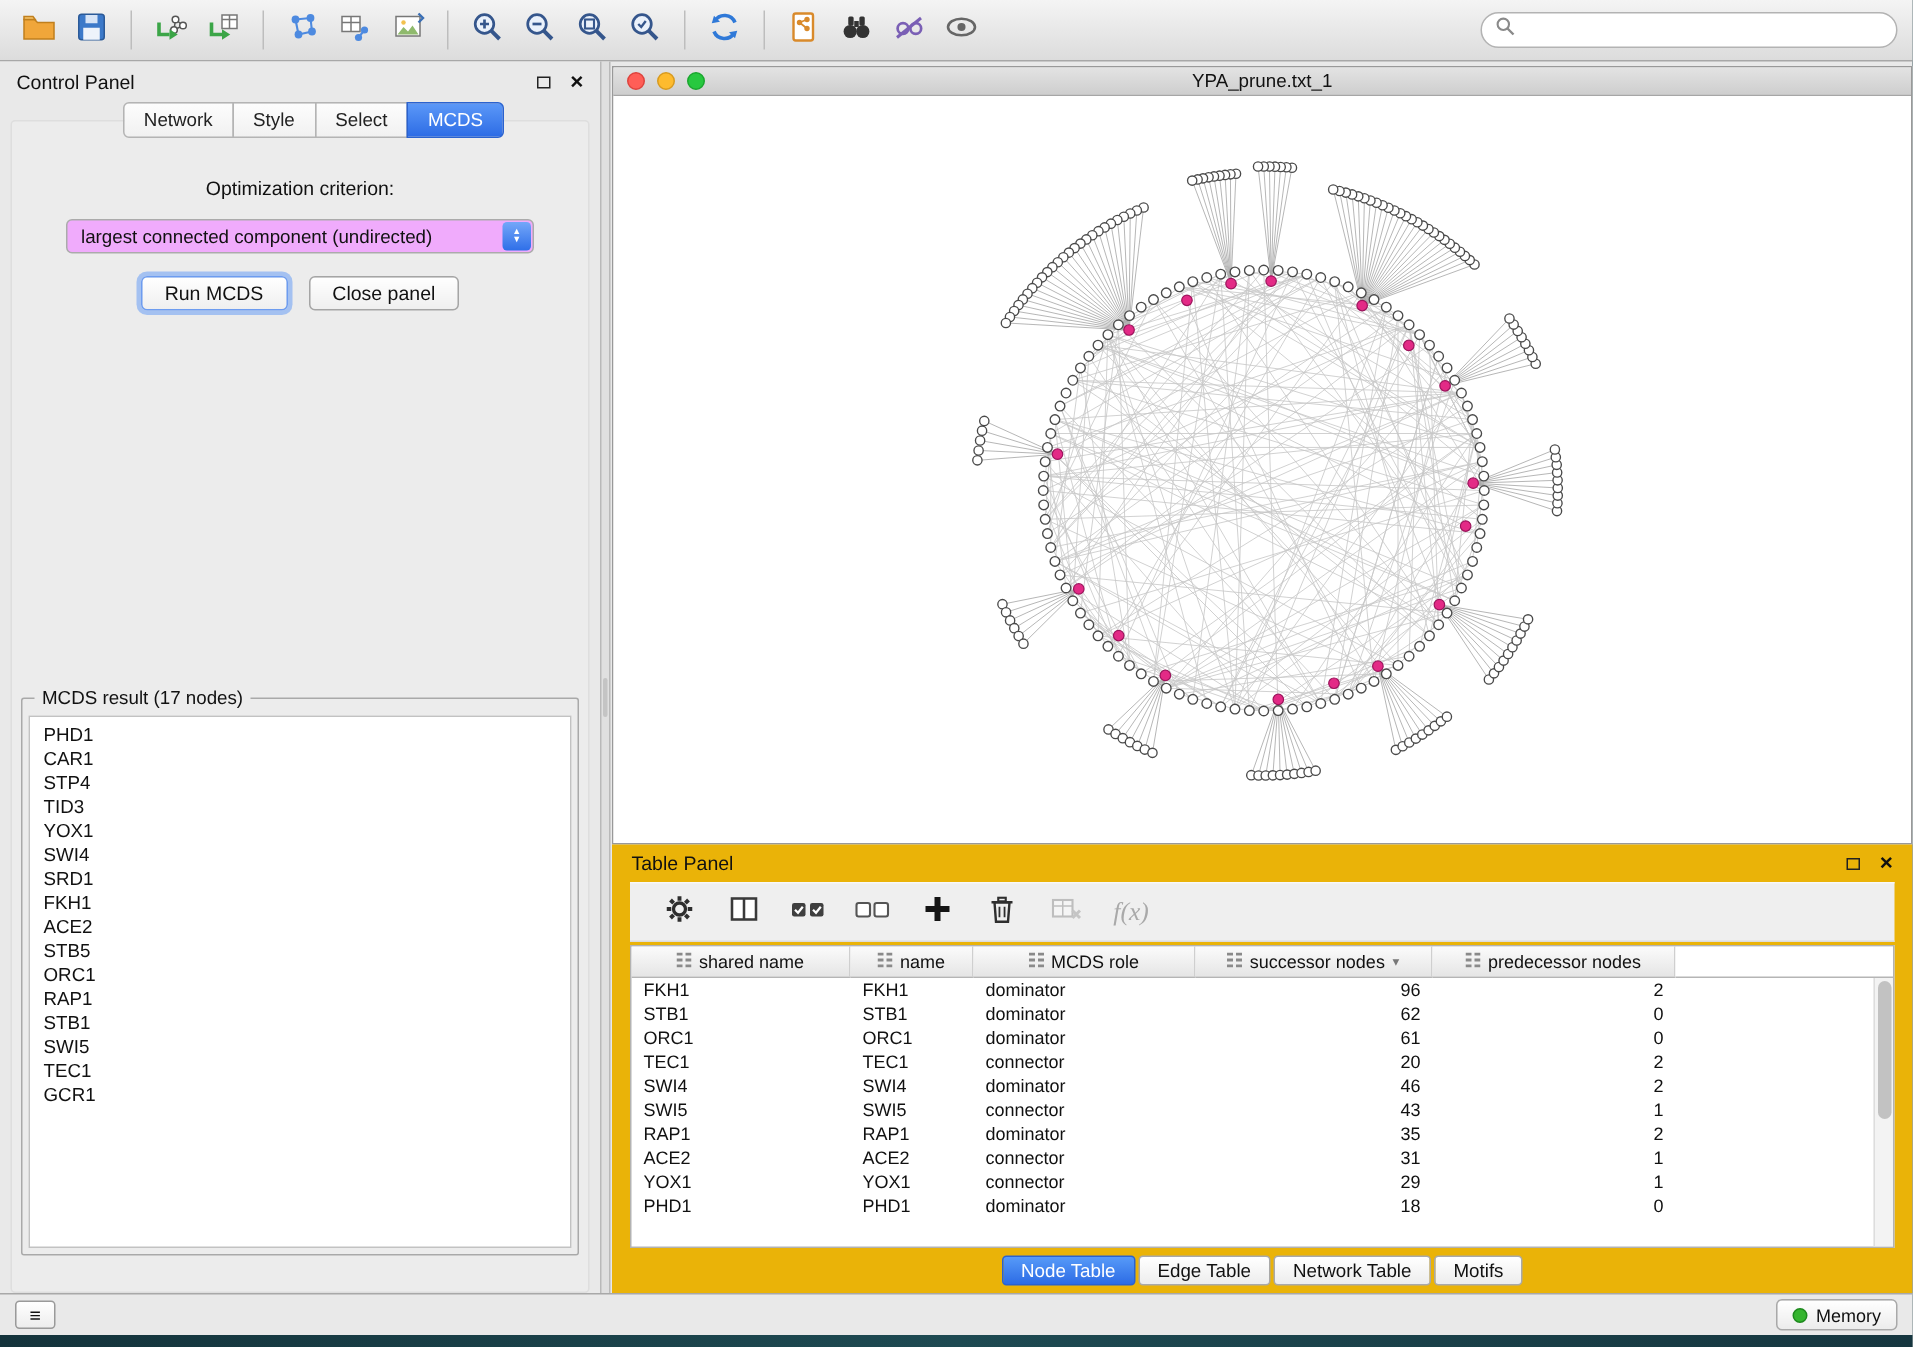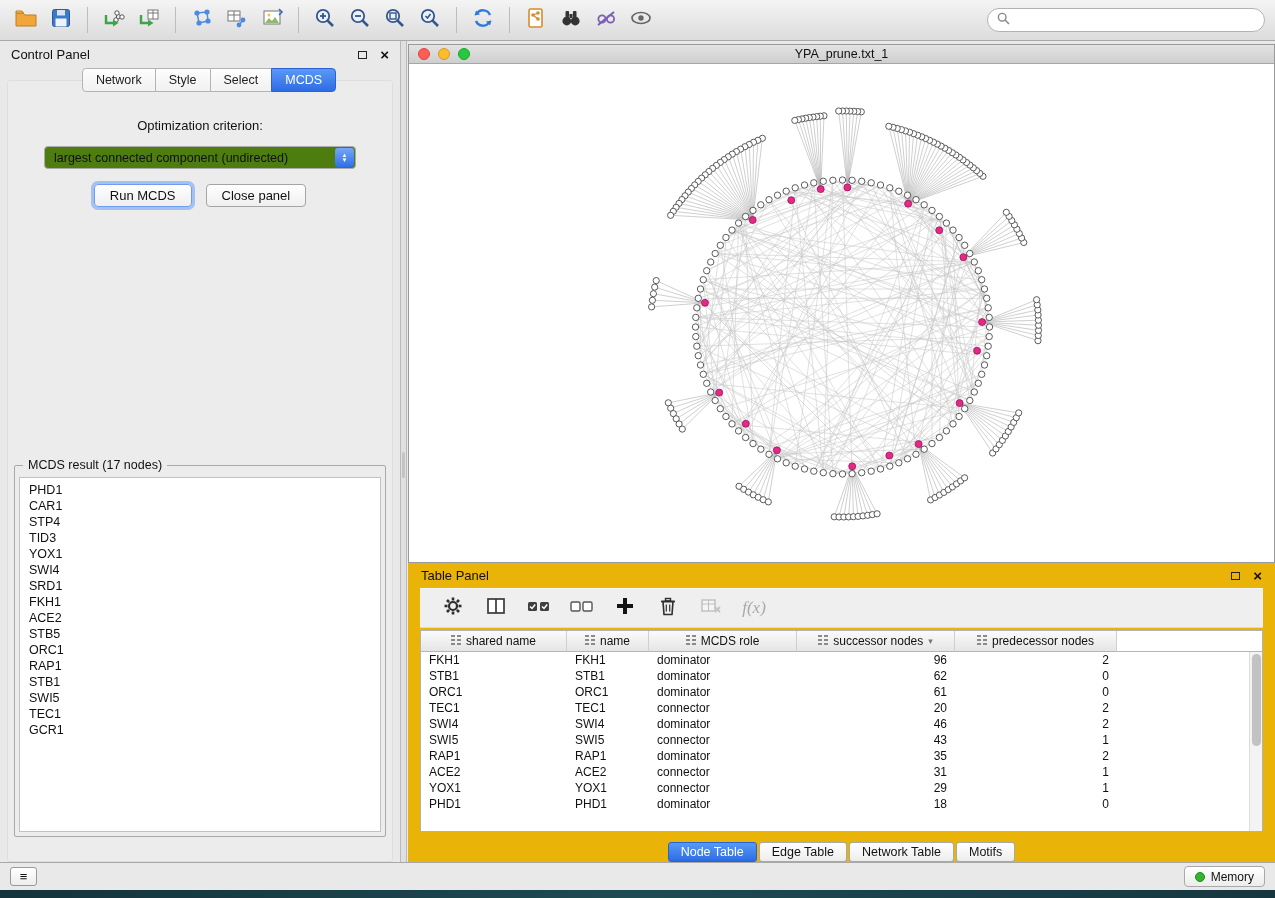--- a/index.html
+++ b/index.html
@@ -27,21 +27,21 @@
   .close-x { font-size:15px; font-weight:bold; line-height:1; color:#111; }
   .cp-tabs { display:flex; justify-content:center; position:relative; z-index:2; }
   .cp-tab { padding:4px 13px; font-size:12.5px; background:linear-gradient(#fdfdfd,#f1f1f1);
             border:1px solid #b4b4b4; margin-left:-1px; color:#222; }
   .cp-tab:first-child { border-radius:4px 0 0 4px; margin-left:18px; }
   .cp-tab:last-child { border-radius:0 4px 4px 0; }
   .cp-tab.selected { background:linear-gradient(#5b98f8,#2d6ce5); color:#fff; border-color:#2a62cf; }
   .cp-body { flex:1; margin:-12px 7px 0; background:#ececec; border:1px solid #dedede; border-radius:3px;
              display:flex; flex-direction:column; text-align:center; padding-top:12px; }
   .opt-label { margin-top:25px; font-size:13px; }
-  .dropdown { margin:13px auto 0; width:312px; height:23px; background:#4d7c0f; border:1px solid #ababab;
+  .dropdown { margin:13px auto 0; width:312px; height:23px; background:#f0abfc; border:1px solid #ababab;
               border-radius:4px; position:relative; display:flex; align-items:center; font-size:12.5px;
               padding:0 12px 0 9px; text-align:left; }
   .dd-value { white-space:nowrap; overflow:hidden; }
   .dd-stepper { position:absolute; right:1px; top:1px; bottom:1px; width:19px; border-radius:3px;
                 background:linear-gradient(#74a7f9,#2f6fe8); display:flex; flex-direction:column;
                 align-items:center; justify-content:center; color:#fff; }
   .dd-stepper span { font-size:6px; line-height:5px; }
   .btn-row { margin-top:15px; display:flex; justify-content:center; gap:14px; }
   .btn { height:23px; padding:0 15px; font-size:13px; background:linear-gradient(#ffffff,#efefef);
          border:1px solid #a5a5a5; border-radius:4px; display:flex; align-items:center; }
@@ -83,21 +83,21 @@
   .th { display:flex; align-items:center; justify-content:center; gap:5px; font-size:12px;
         background:linear-gradient(#fbfbfb,#e5e5e5); border-right:1px solid #cfcfcf; border-bottom:1px solid #b5b5b5; }
   .th-fill { flex:1; background:#fff; border-right:none; }
   .sort { color:#777; font-size:9px; }
   .t-body { overflow:hidden; }
   .tr { display:flex; height:16px; }
   .td { font-size:12px; line-height:16px; padding:0 8px; white-space:nowrap; overflow:hidden; }
   .td.num { text-align:right; }
   .v-scroll { position:absolute; top:21px; right:0; bottom:0; width:13px; background:#f3f3f3; border-left:1px solid #ddd; }
   .v-thumb { position:absolute; top:2px; left:2px; width:9px; height:92px; background:#c2c2c2; border-radius:5px; }
-  .tp-tabs { height:30px; flex:0 0 30px; display:flex; align-items:flex-end; justify-content:center; gap:2px; }
+  .tp-tabs { height:30px; flex:0 0 30px; display:flex; align-items:center; justify-content:center; gap:2px; }
   .tp-tab { height:20px; padding:0 12px; display:flex; align-items:center; font-size:12.5px;
             background:linear-gradient(#ffffff,#ededed); border:1px solid #a9a9a9; border-radius:3px; }
   .tp-tab.selected { background:linear-gradient(#569af8,#2d6ce5); color:#fff; border-color:#2a62cf; }
 
   
   .statusbar { height:28px; flex:0 0 28px; display:flex; align-items:center; padding:0 10px;
                border-top:1px solid #a8a8a8; background:#e9e9e9; }
   .menu-btn { width:27px; height:19px; border:1px solid #9a9a9a; border-radius:3px;
               background:linear-gradient(#fff,#ededed); display:flex; align-items:center; justify-content:center;
               font-size:13px; line-height:1; }

